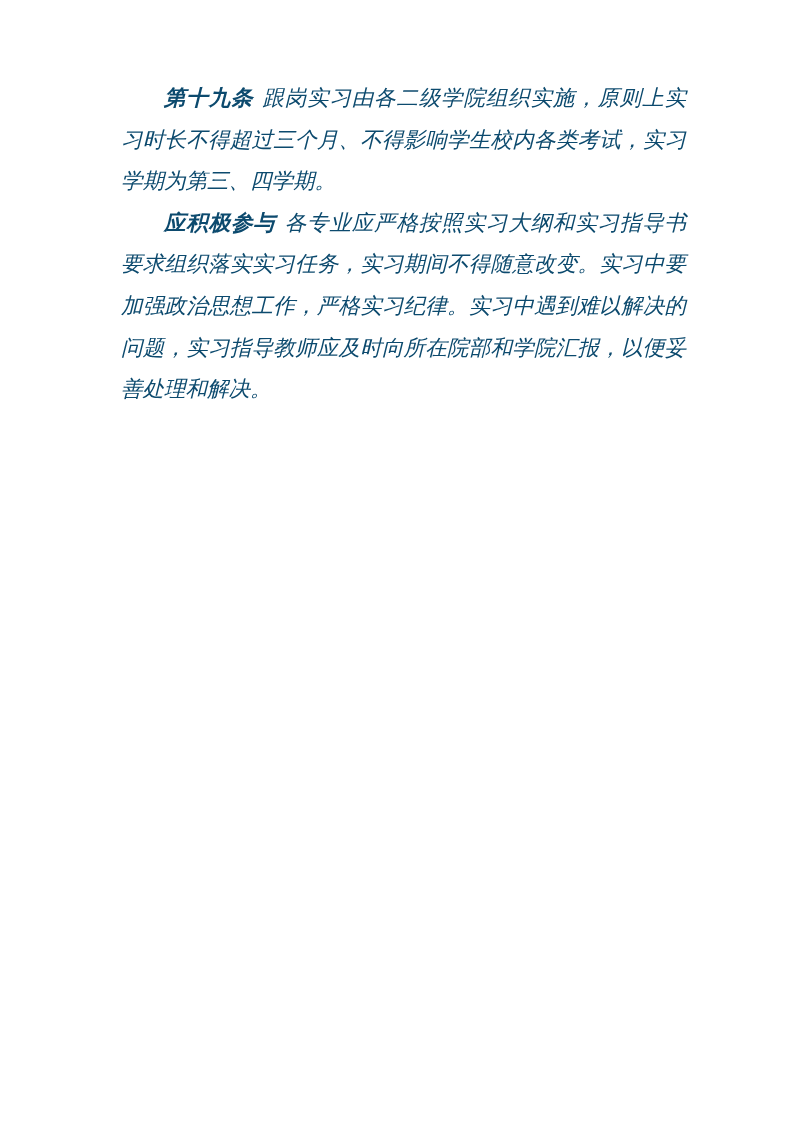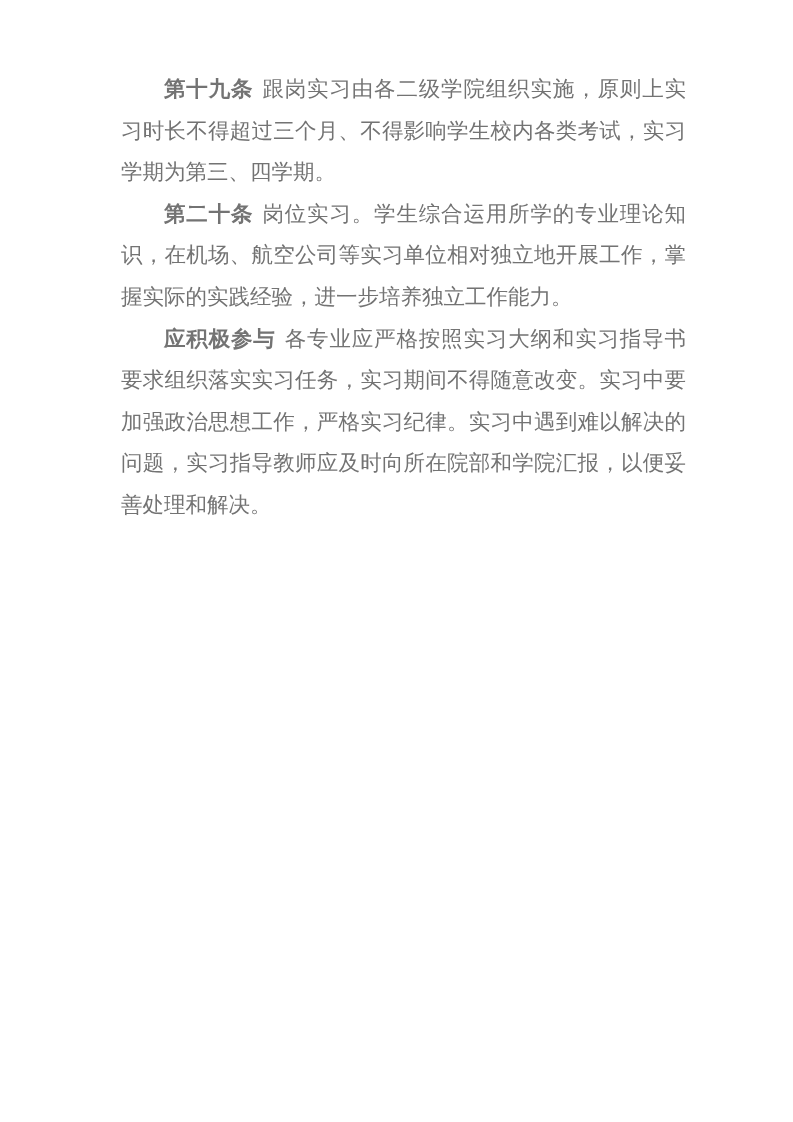--- a/index.html
+++ b/index.html
@@ -10,28 +10,29 @@
   .page {
     position: relative;
     width: 793px;
     height: 1122px;
     background: #ffffff;
     overflow: hidden;
   }
   .text-block {
     position: absolute;
     left: 121px;
-    top: 69px;
+    top: 78px;
     width: 565px;
     font-family: "Liberation Serif", "DejaVu Serif", serif;
     font-size: 21.5px;
     line-height: 41.6px;
-    color: #737373;
+    color: #0c4a6e;
     text-align: justify;
     text-justify: inter-character;
+    font-style: italic;
   }
   .para {
     margin: 0;
     padding: 0;
     text-indent: 43px;
     word-break: break-all;
   }
   .article-heading {
     font-weight: bold;
     padding-right: 9px;
@@ -40,23 +41,20 @@
 </head>
 <body>
 
 <div class="page">
   <div class="text-block">
 
     <p class="para">
       <span class="article-heading">第十九条</span><span>跟岗实习由各二级学院组织实施，原则上实习时长不得超过三个月、不得影响学生校内各类考试，实习学期为第三、四学期。</span>
     </p>
 
-    <p class="para">
-      <span class="article-heading">第二十条</span><span>岗位实习。学生综合运用所学的专业理论知识，在机场、航空公司等实习单位相对独立地开展工作，掌握实际的实践经验，进一步培养独立工作能力。</span>
-    </p>
 
 
 
     <p class="para">
       <span class="article-heading">应积极参与</span><span>各专业应严格按照实习大纲和实习指导书要求组织落实实习任务，实习期间不得随意改变。实习中要加强政治思想工作，严格实习纪律。实习中遇到难以解决的问题，实习指导教师应及时向所在院部和学院汇报，以便妥善处理和解决。</span>
     </p>
 
 
   </div>
 </div>

